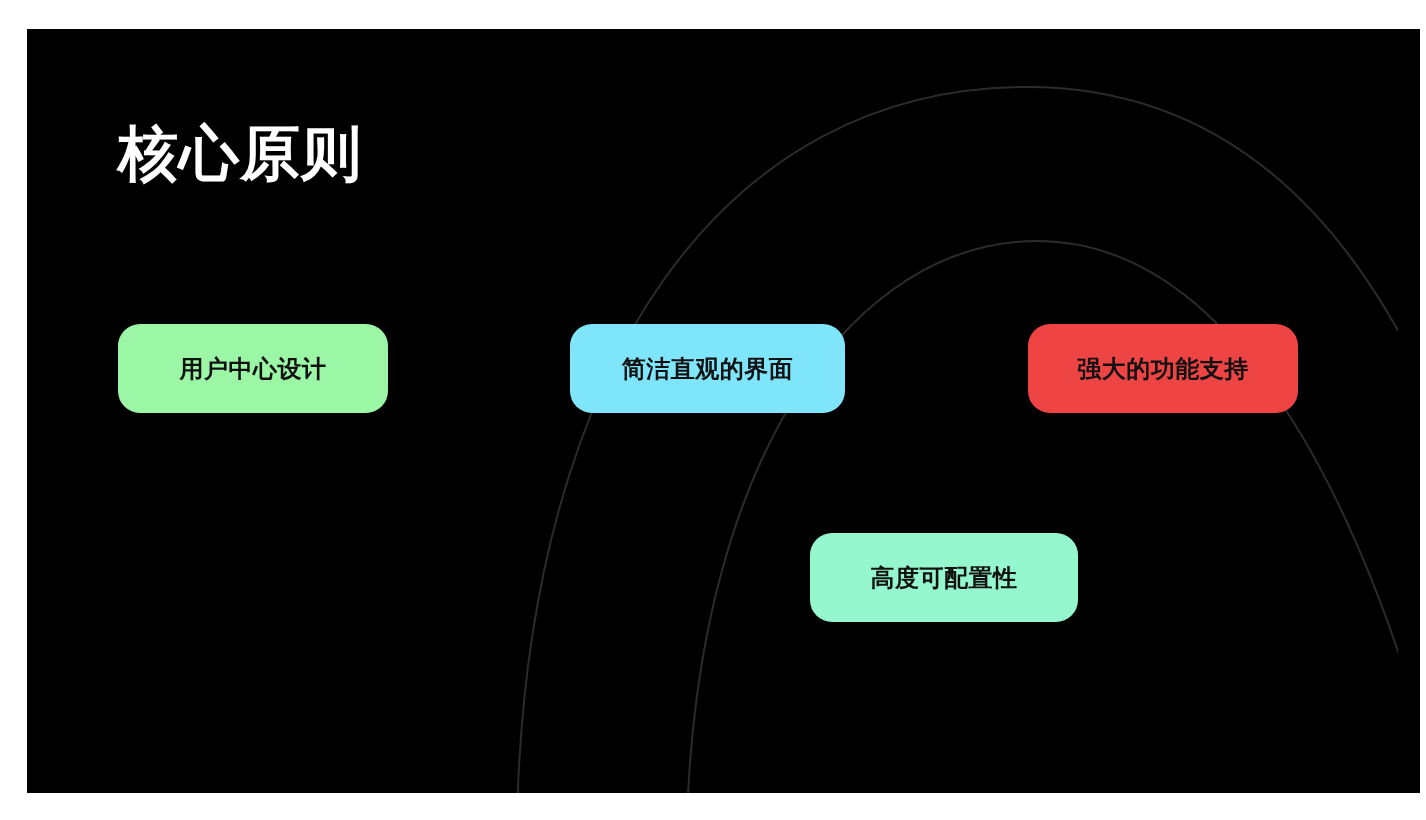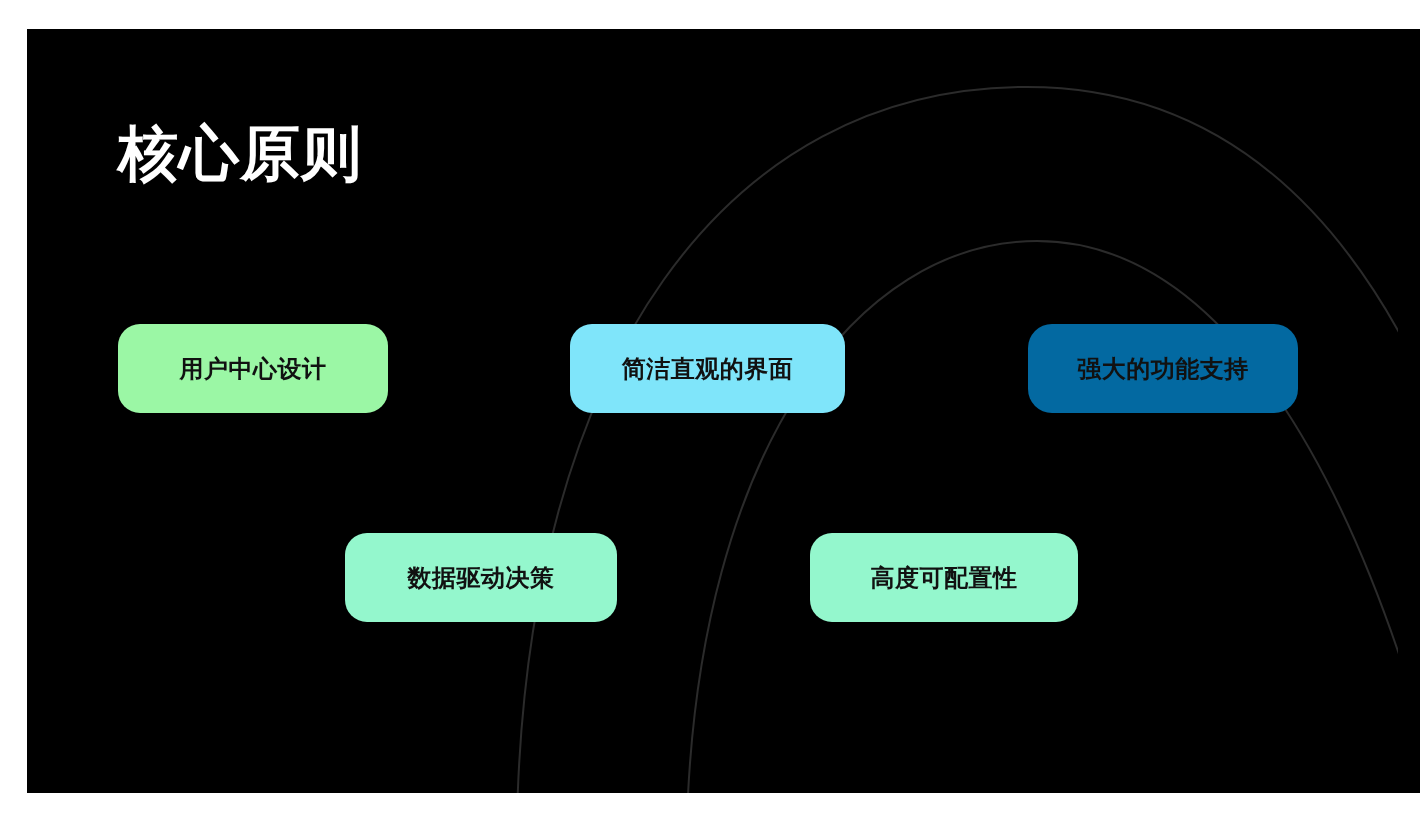--- a/index.html
+++ b/index.html
@@ -83,25 +83,22 @@
   <div id="slide-title" style="color: rgb(255, 255, 255);">核心原则</div>
 
   <div class="pill pill-r1" id="pill-0" style="background: rgb(155, 247, 165); color: rgb(17, 17, 17); align-items: center;">
     <span>用户中心设计</span>
   </div>
 
   <div class="pill pill-r1" id="pill-1" style="background: rgb(127, 229, 250); color: rgb(17, 17, 17); align-items: center;">
     <span>简洁直观的界面</span>
   </div>
 
-  <div class="pill pill-r1" id="pill-2" style="background: #0369a1; color: rgb(17, 17, 17); border-radius: 24px;">
+  <div class="pill pill-r1" id="pill-2" style="background: #ef4444; color: rgb(17, 17, 17);">
     <span>强大的功能支持</span>
   </div>
 
-  <div class="pill pill-r2" id="pill-3" style="background: rgb(148, 247, 205); color: rgb(17, 17, 17);">
-    <span>数据驱动决策</span>
-  </div>
 
   <div class="pill pill-r2" id="pill-4" style="background: rgb(148, 247, 205); color: rgb(17, 17, 17);">
     <span>高度可配置性</span>
   </div>
 
 </div>
 
 </body></html>

